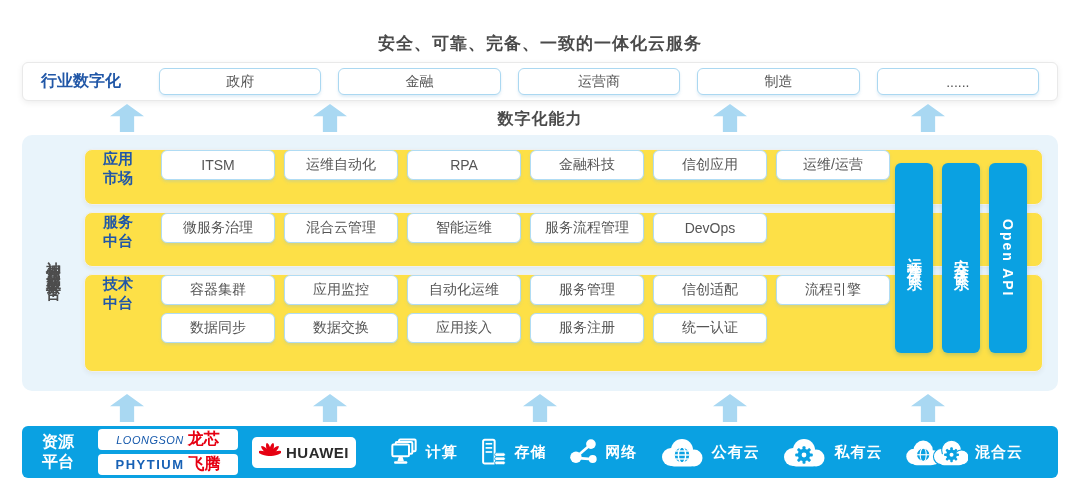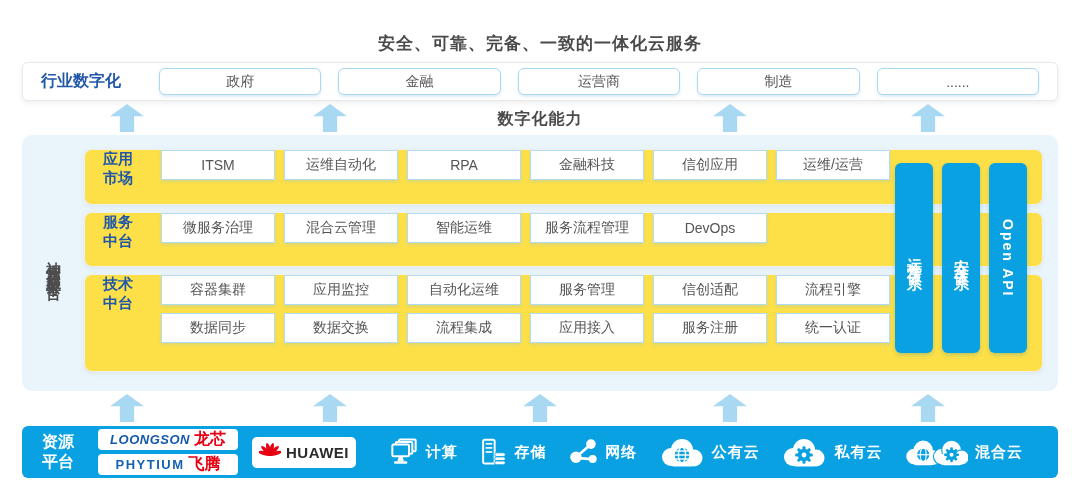--- a/index.html
+++ b/index.html
@@ -36,42 +36,42 @@
     font-size:15px; font-weight:bold; color:#4d4d4d; letter-spacing:3px; }
   .rows { position:absolute; left:62px; top:14px; width:959px; display:flex; flex-direction:column; gap:7px; }
   .prow { background:#fde047; border:1px solid #efefef; border-radius:8px;
     box-shadow:0 2px 5px rgba(0,0,0,.05); display:flex; align-items:flex-start; padding:0 16px; }
   .prow-1, .prow-2 { height:56px; }
   .prow-2 { height:55px; }
   .prow-3 { height:98px; }
   .prow-label { width:34px; flex:none; margin-right:26px; font-size:15px; font-weight:bold;
     color:#2157a7; line-height:1.25; text-align:center; }
   .chip-line { display:flex; gap:9px; }
-  .chip { width:114px; height:30px; background:#fff; border:1.5px solid #b0dcf4; border-radius:0;
+  .chip { width:114px; height:30px; background:#fff; border:1.5px solid #b0dcf4; border-radius:6px;
     display:flex; align-items:center; justify-content:center; font-size:14px; color:#555;
     box-shadow:0 2px 3px rgba(140,190,225,.28); flex:none; }
   .chip-stack { display:flex; flex-direction:column; gap:8px; }
 
   .pillars { position:absolute; right:31px; top:28px; height:190px; display:flex; gap:9px; }
   .pillar { width:38px; height:190px; background:#0aa1e2; border-radius:6px;
     display:flex; align-items:center; justify-content:center;
     writing-mode:vertical-rl; color:#fff; font-weight:bold; font-size:15px;
     letter-spacing:6px; box-shadow:0 2px 4px rgba(0,120,180,.25); }
   .pillar.cjk { text-orientation:upright; }
   .pillar.latin { letter-spacing:2px; font-size:14px; }
 
   
   .resource-bar { position:absolute; left:22px; top:426px; width:1036px; height:52px;
     background:#0aa1e2; border-radius:6px; display:flex; align-items:center; }
   .res-label { margin-left:18px; width:36px; flex:none; font-size:16px; font-weight:bold;
     color:#fff; line-height:1.25; text-align:center; }
   .vendor-stack { margin-left:22px; display:flex; flex-direction:column; gap:4px; flex:none; }
   .vendor-chip { width:140px; height:21px; background:#fff; border-radius:4px;
     display:flex; align-items:center; justify-content:center; gap:4px; }
-  .brand-loongson { font-size:13px; font-weight:700; font-style:italic; color:#1558ab; letter-spacing:.5px; }
+  .brand-loongson { font-size:11px; font-weight:400; font-style:italic; color:#1558ab; letter-spacing:.5px; }
   .cn-red { font-size:16px; font-weight:bold; color:#e60012; }
   .brand-phytium { font-size:13px; font-weight:bold; color:#1761b5; letter-spacing:1.5px; }
   .huawei-chip { margin-left:14px; width:104px; height:31px; background:#fff; border-radius:5px;
     display:flex; align-items:center; justify-content:center; gap:5px; flex:none; }
   .brand-huawei { font-size:15px; font-weight:bold; color:#2b2b2b; letter-spacing:.5px; }
   .res-items { flex:1; display:flex; align-items:center; justify-content:space-around; margin:0 24px 0 22px; }
   .res-item { display:flex; align-items:center; gap:7px; }
   .res-item-label { font-size:15px; font-weight:bold; color:#fff; letter-spacing:1px; }
   .icon-svg { display:block; }
 </style>
@@ -133,21 +133,20 @@
             <div class="chip">容器集群</div>
             <div class="chip">应用监控</div>
             <div class="chip">自动化运维</div>
             <div class="chip">服务管理</div>
             <div class="chip">信创适配</div>
             <div class="chip">流程引擎</div>
           </div>
           <div class="chip-line">
             <div class="chip">数据同步</div>
             <div class="chip">数据交换</div>
-            <div class="chip">流程集成</div>
             <div class="chip">应用接入</div>
             <div class="chip">服务注册</div>
             <div class="chip">统一认证</div>
           </div>
         </div>
       </div>
     </div>
 
     <div class="pillars">
       <div class="pillar cjk">运营体系</div>

